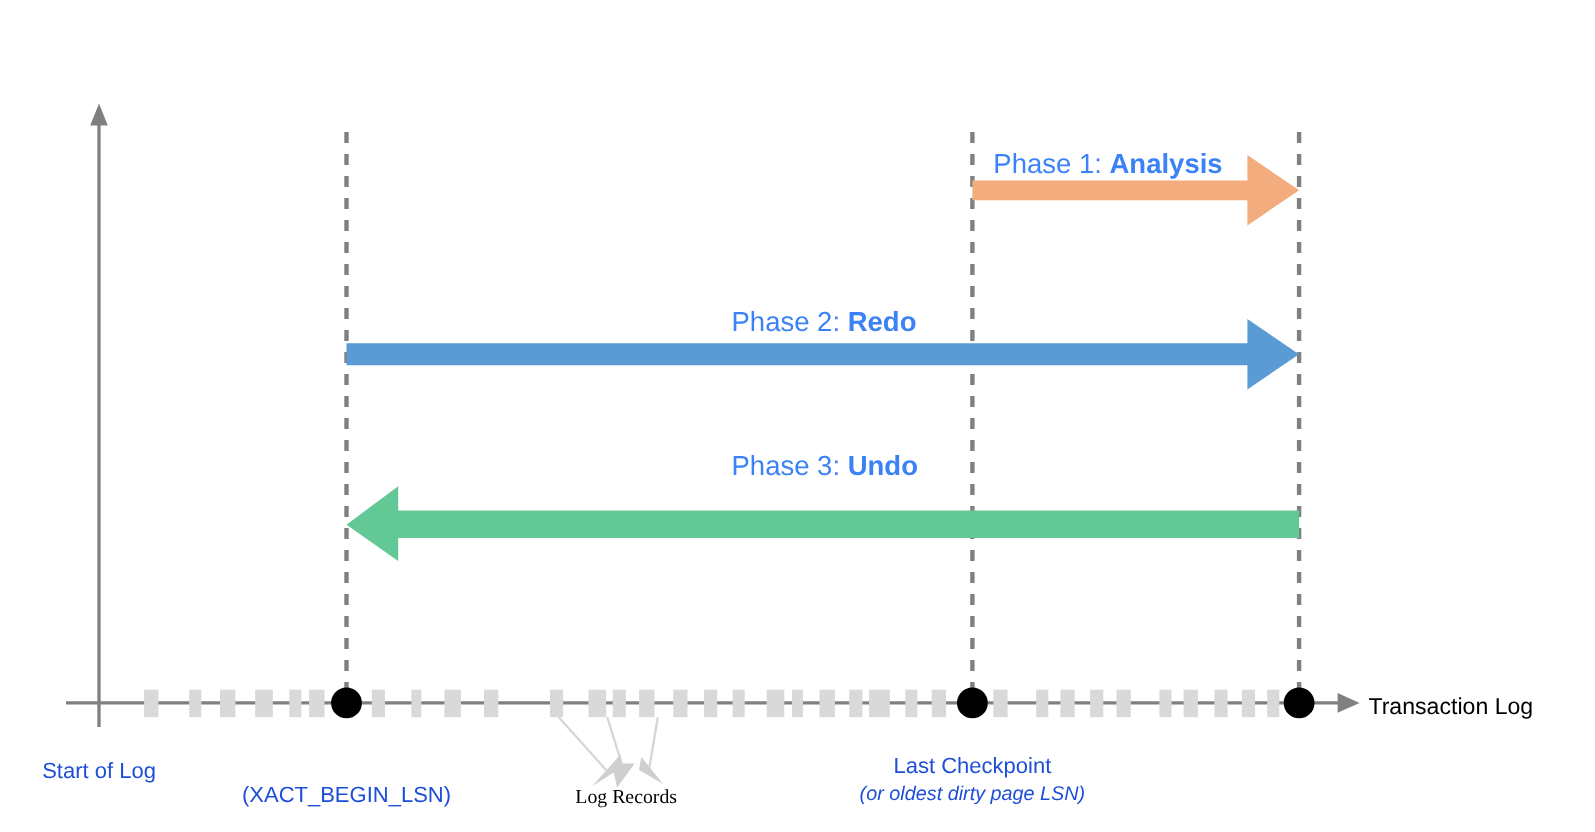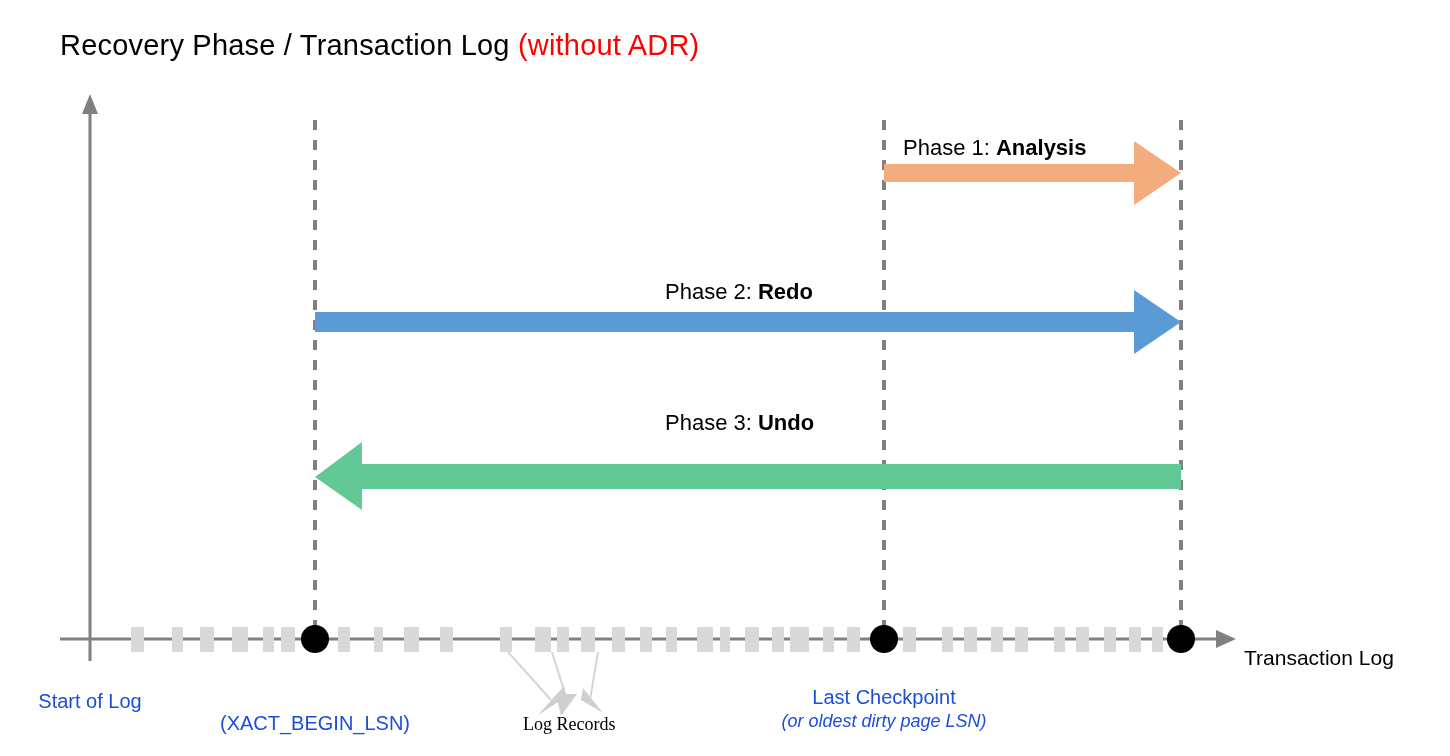--- a/index.html
+++ b/index.html
@@ -39,22 +39,22 @@
     width: 1450px;
     height: 756px;
   }
 
   
   .lbl {
     position: absolute;
     white-space: nowrap;
   }
   .phase-lbl {
-    font-size: 22px;
-    color: #000000;
+    font-size: 25px;
+    color: #3b82f6;
   }
   .phase-lbl b { font-weight: bold; }
 
   .axis-lbl {
     font-size: 21px;
     color: #000000;
   }
   .tick-lbl {
     font-size: 20px;
     color: #1d4ed8;
@@ -71,23 +71,20 @@
   .small-lbl {
     font-size: 18px;
     color: #000000;
   }
 </style>
 </head>
 <body>
 
 <div id="canvas">
 
-  <div id="title">
-    <span class="main">Recovery Phase / Transaction Log </span><span class="adr">(without ADR)</span>
-  </div>
 
   <svg id="art" viewBox="0 0 1450 756" xmlns="http://www.w3.org/2000/svg">
 
     <g>
       <line x1="90" y1="106" x2="90" y2="661" stroke="#808080" stroke-width="3"></line>
       <polygon points="90,94 82,114 98,114" fill="#808080"></polygon>
     </g>
 
     <g>
       <line x1="60" y1="639" x2="1223" y2="639" stroke="#808080" stroke-width="3"></line>
@@ -172,21 +169,21 @@
   </div>
 
   <div class="lbl phase-lbl" style="left:665px; top:279px;">
     <span>Phase 2: </span><b>Redo</b>
   </div>
 
   <div class="lbl phase-lbl" style="left:665px; top:410px;">
     <span>Phase 3: </span><b>Undo</b>
   </div>
 
-  <div class="lbl axis-lbl" style="left:1244px; top:646px;">Transaction Log</div>
+  <div class="lbl axis-lbl" style="left:1244px; top:631px;">Transaction Log</div>
 
   <div class="lbl tick-lbl" style="left:0px; top:664px; width:180px;">Start of Log</div>
 
   <div class="lbl tick-lbl" style="left:181px; top:660px; width:268px;">
     <br>
     <span>(XACT_BEGIN_LSN)</span>
   </div>
 
   <div class="lbl tick-lbl" style="left:772px; top:660px; width:224px;">
     <span>Last Checkpoint</span>

